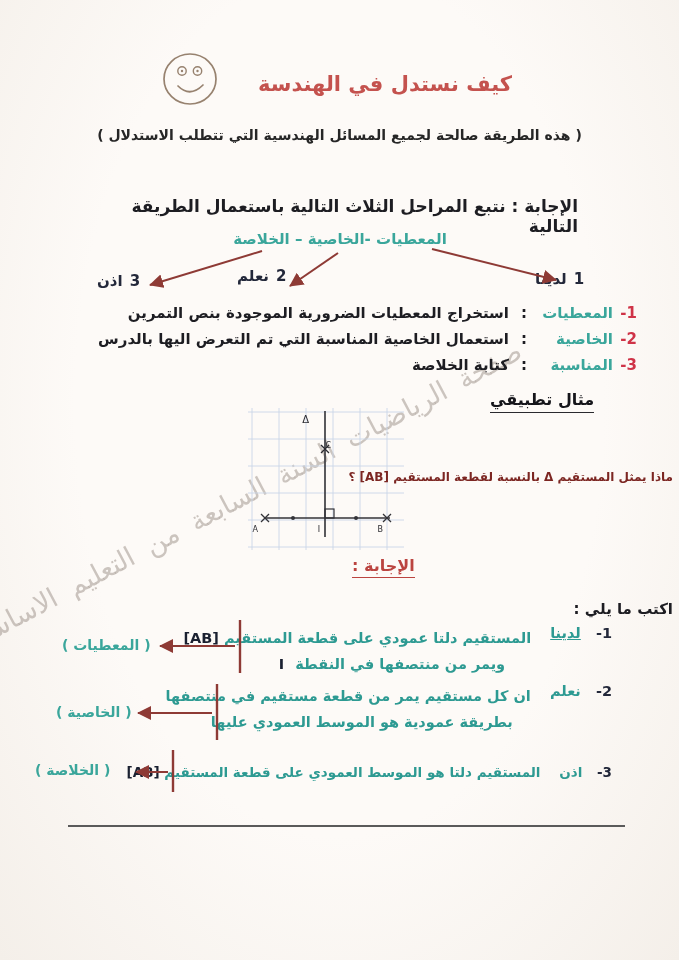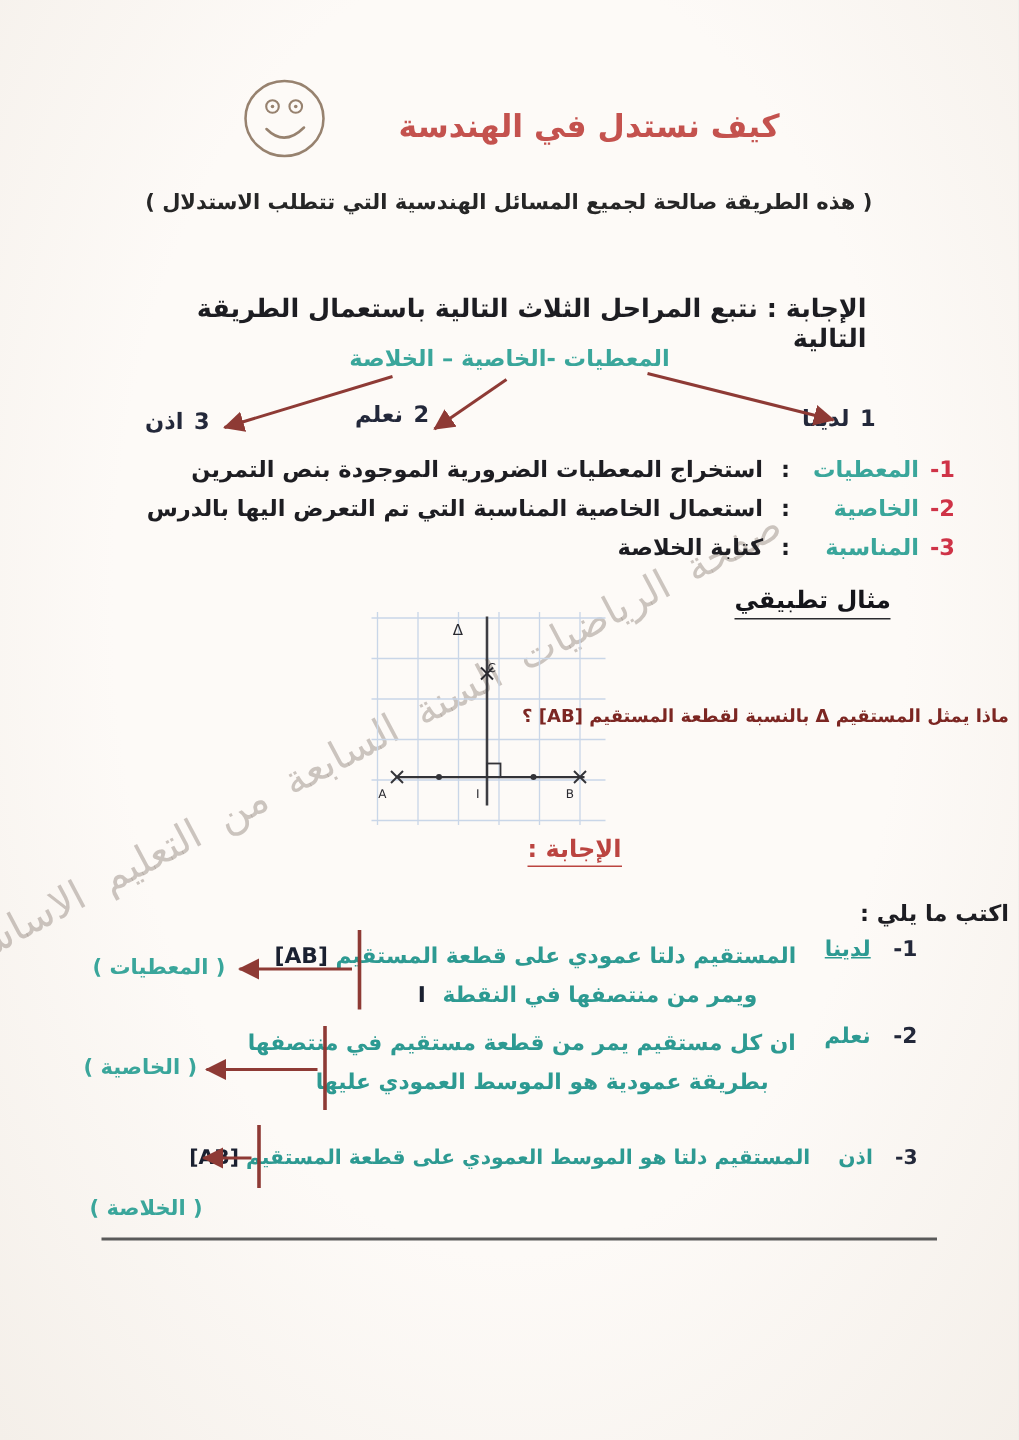--- a/index.html
+++ b/index.html
@@ -80,21 +80,21 @@
 
   <svg class="abs" style="left:158px;top:48px;" width="64" height="64" viewBox="0 0 64 64">
     <ellipse cx="32" cy="31" rx="26" ry="25" fill="none" stroke="#97826f" stroke-width="1.7"></ellipse>
     <circle cx="24" cy="23" r="4.2" fill="none" stroke="#97826f" stroke-width="1.4"></circle>
     <circle cx="39.5" cy="23" r="4.2" fill="none" stroke="#97826f" stroke-width="1.4"></circle>
     <circle cx="24" cy="23" r="1.2" fill="#97826f"></circle>
     <circle cx="39.5" cy="23" r="1.2" fill="#97826f"></circle>
     <path d="M20,38 Q32,50 45,37" fill="none" stroke="#97826f" stroke-width="1.7" stroke-linecap="round"></path>
   </svg>
 
-  <div class="abs title center" style="left:250px;top:72px;width:270px;text-align:right;">كيف نستدل في الهندسة</div>
+  <div class="abs title center" style="left:250px;top:72px;width:270px;">كيف نستدل في الهندسة</div>
   <div class="abs subtitle center" style="left:0;right:0;top:127px;">( هذه الطريقة صالحة لجميع المسائل الهندسية التي تتطلب الاستدلال )</div>
 
   <div class="abs intro rtl right" style="left:100px;top:196px;width:478px;">الإجابة : نتبع المراحل الثلاث التالية باستعمال الطريقة التالية</div>
 
   <div class="abs chain center" style="left:190px;top:230px;width:300px;">المعطيات -الخاصية – الخلاصة</div>
 
   <div class="abs branch rtl" style="left:535px;top:270px;">
     <span class="bnum">1</span><span>لدينا</span>
   </div>
   <div class="abs branch rtl" style="left:237px;top:267px;">
@@ -192,21 +192,21 @@
     </div>
   </div>
   <div class="abs tag" style="left:56px;top:704px;">( الخاصية )</div>
 
   <div class="abs answer-item item3 rtl" style="right:67px;top:760px;">
     <span class="anum">3-</span>
     <span class="keyword">اذن</span>
     <span>المستقيم دلتا هو الموسط العمودي على قطعة المستقيم</span>
     <span class="seg">[AB]</span>
   </div>
-  <div class="abs tag" style="left:60px;top:762px;margin-top:36px;">( الخلاصة )</div>
+  <div class="abs tag" style="left:35px;top:762px;">( الخلاصة )</div>
 
   <div class="abs rule" style="left:68px;top:825px;width:557px;"></div>
 
   <svg class="abs" style="left:0;top:0;pointer-events:none;" width="679" height="960" viewBox="0 0 679 960">
     <defs>
       <marker id="ah" markerWidth="8" markerHeight="8" refX="6.5" refY="3.5" orient="auto">
         <path d="M0,0 L7,3.5 L0,7 Z" fill="#8e3a35"></path>
       </marker>
     </defs>
     <g stroke="#8e3a35" stroke-width="2">

